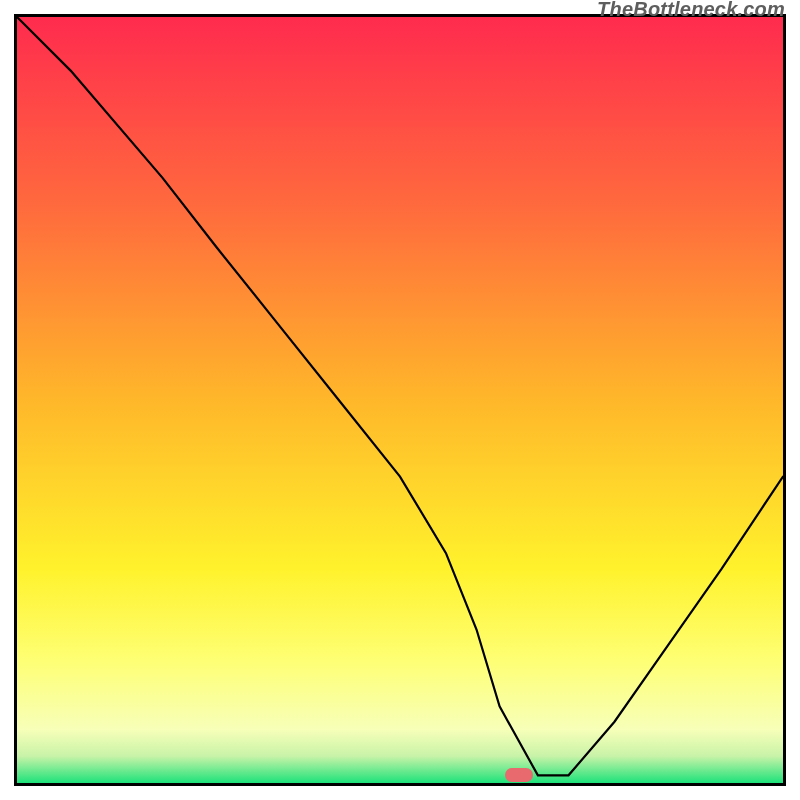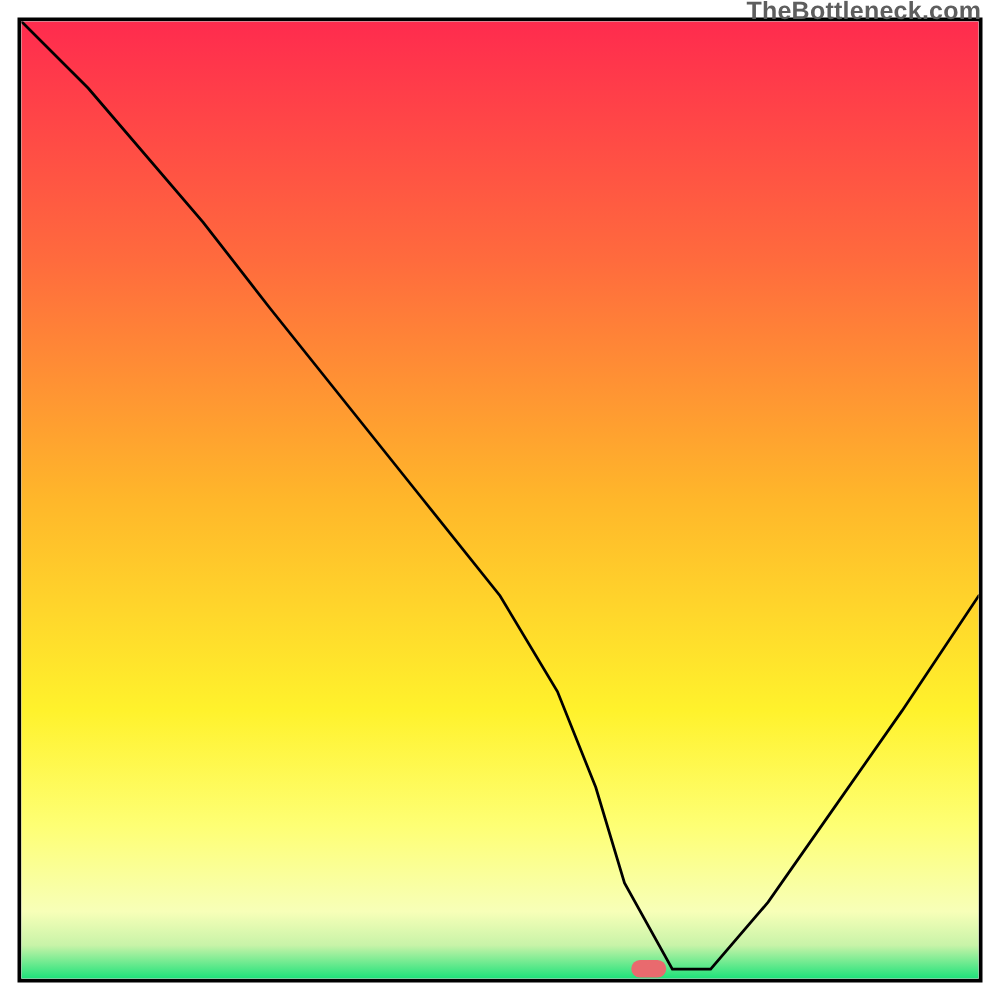--- a/index.html
+++ b/index.html
@@ -8,20 +8,21 @@
     width: 800px;
     height: 800px;
     overflow: hidden;
     background: #ffffff;
     font-family: Arial, Helvetica, sans-serif;
   }
   .chart-container {
     position: relative;
     width: 800px;
     height: 708px;
+    font-style: italic;
   }
   .plot-area {
     position: absolute;
     left: 14px;
     top: 14px;
     width: 772px;
     height: 772px;
     box-sizing: border-box;
     border: 3px solid #000;
     overflow: hidden;

